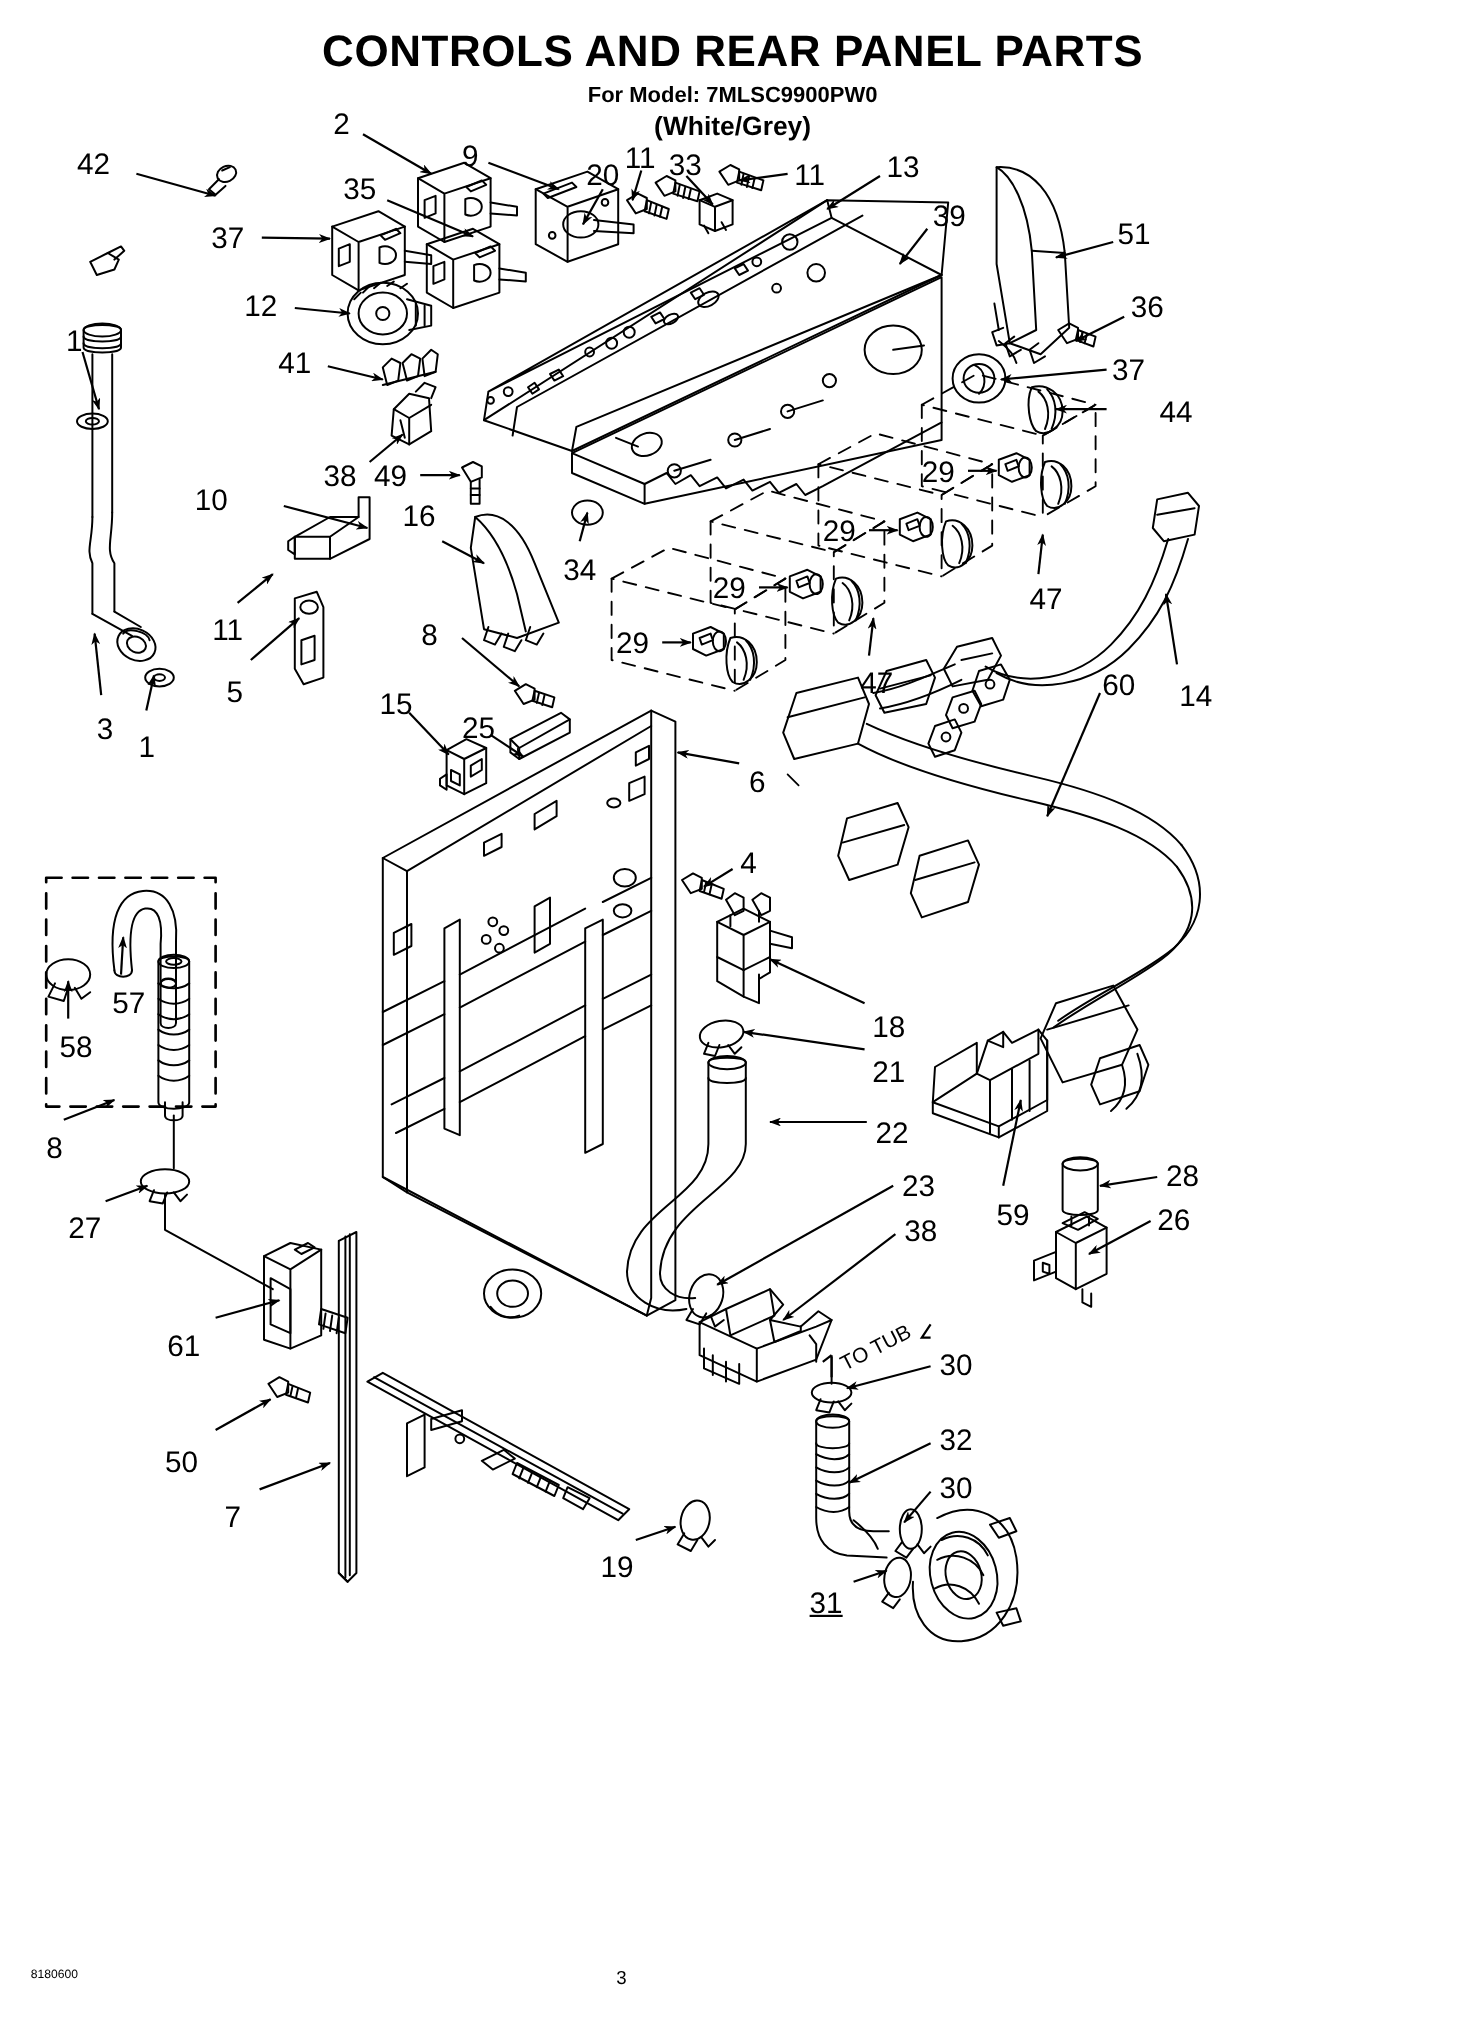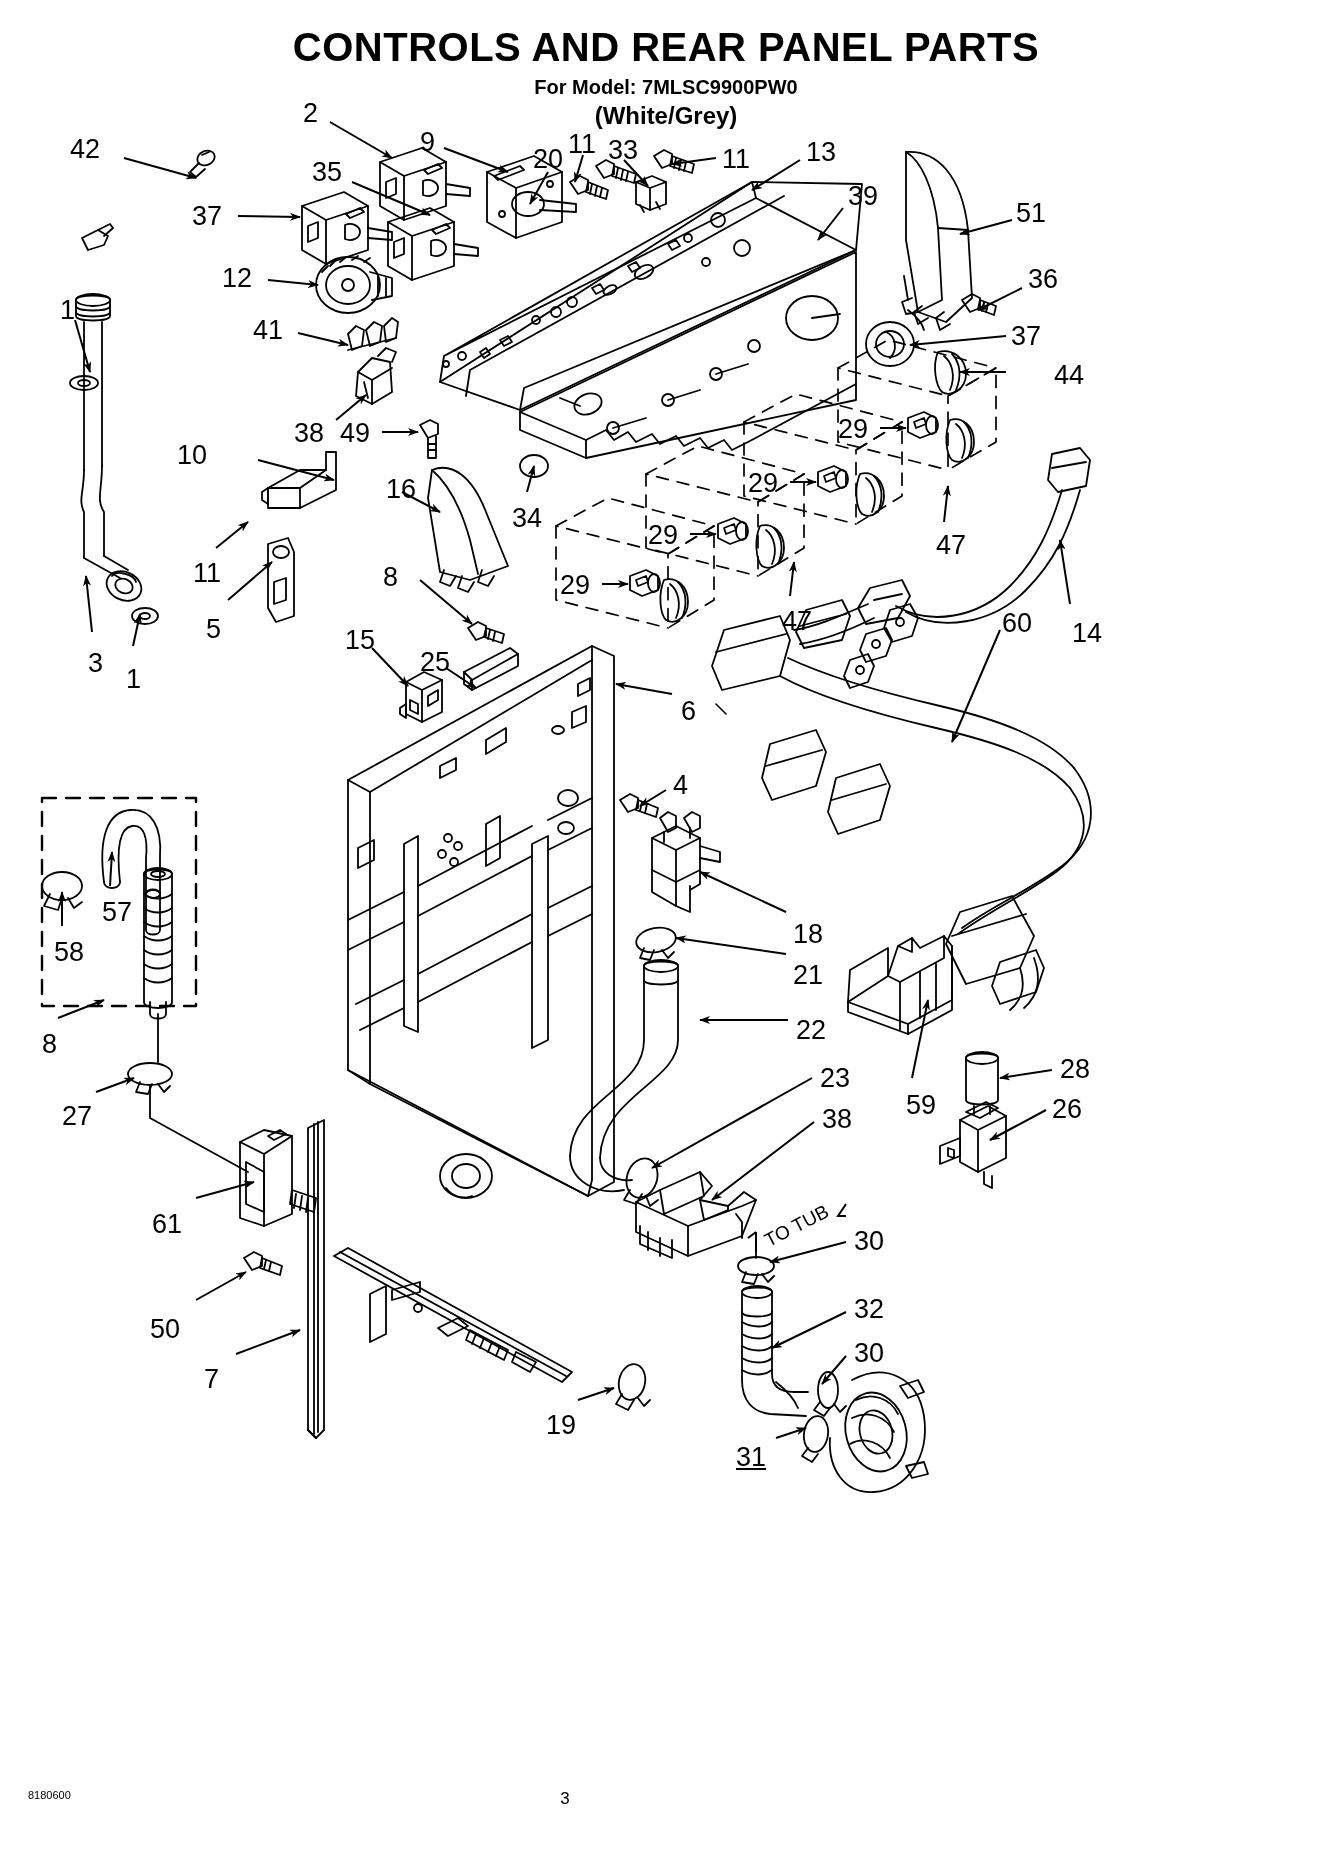--- a/index.html
+++ b/index.html
@@ -732,21 +732,21 @@
       <div class="callout" style="left: 1016px; top: 200px;">51</div>
       <div class="callout" style="left: 1028px; top: 266px;">36</div>
       <div class="callout" style="left: 1011px; top: 323px;">37</div>
       <div class="callout" style="left: 1012px; top: 362px; margin-left: 42px;">44</div>
       <div class="callout" style="left: 222px; top: 265px;">12</div>
       <div class="callout" style="left: 253px; top: 317px;">41</div>
       <div class="callout" style="left: 60px; top: 297px;">1</div>
       <div class="callout" style="left: 294px; top: 420px;">38</div>
       <div class="callout" style="left: 340px; top: 420px;">49</div>
       <div class="callout" style="left: 177px; top: 442px;">10</div>
-      <div class="callout" style="left: 366px; top: 476px; margin-left: 20px;">16</div>
+      <div class="callout" style="left: 366px; top: 456px;">16</div>
       <div class="callout" style="left: 512px; top: 505px;">34</div>
       <div class="callout" style="left: 838px; top: 416px;">29</div>
       <div class="callout" style="left: 748px; top: 470px;">29</div>
       <div class="callout" style="left: 648px; top: 522px;">29</div>
       <div class="callout" style="left: 560px; top: 572px;">29</div>
       <div class="callout" style="left: 936px; top: 532px;">47</div>
       <div class="callout" style="left: 782px; top: 608px;">47</div>
       <div class="callout" style="left: 1072px; top: 620px;">14</div>
       <div class="callout" style="left: 1002px; top: 610px;">60</div>
       <div class="callout" style="left: 193px; top: 560px;">11</div>

